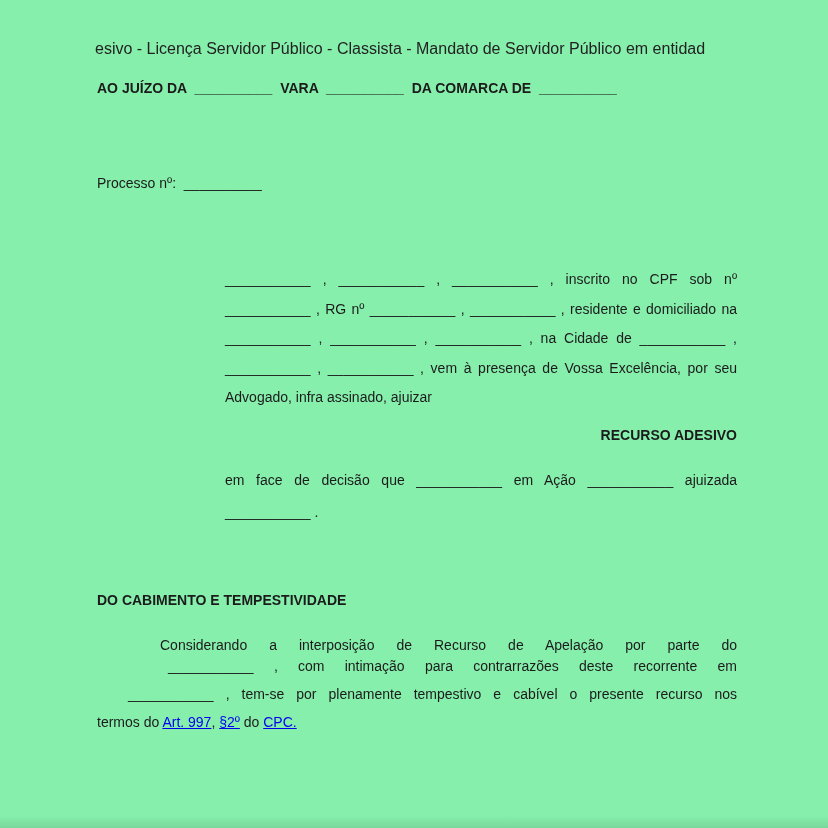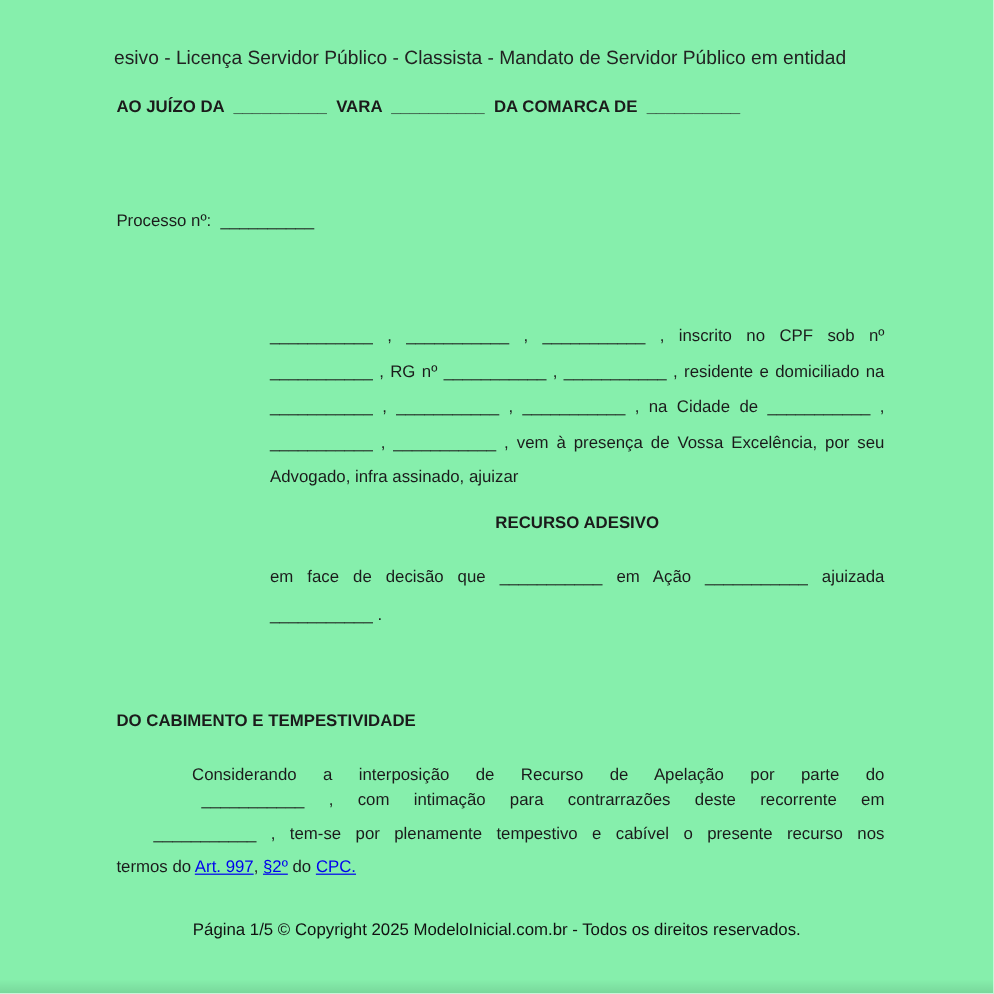--- a/index.html
+++ b/index.html
@@ -62,21 +62,21 @@
   }
   .lline {
     text-align: left;
     text-align-last: left;
   }
   .recourse-title {
     position: absolute;
     left: 225px;
     top: 427px;
     width: 512px;
-    text-align: center;
+    text-align: right;
     font-weight: bold;
     font-size: 14px;
   }
   .section-heading {
     position: absolute;
     left: 97px;
     top: 592px;
     width: 640px;
     font-weight: bold;
     font-size: 14px;
@@ -147,17 +147,16 @@
 
   <div class="cabimento">
     <div class="cab-line cab-l1 jline">Considerando a interposição de Recurso de Apelação por parte do</div>
     <div class="cab-line cab-l2 jline">___________ , com intimação para contrarrazões deste recorrente em</div>
     <div class="cab-line cab-l3 jline">___________ , tem-se por plenamente tempestivo e cabível o presente recurso nos</div>
     <div class="cab-line cab-l4 lline">
       <span>termos do </span><span class="doc-link">Art. 997</span><span>, </span><span class="doc-link">§2º</span><span> do </span><span class="doc-link">CPC.</span>
     </div>
   </div>
 
-  <div class="footer">Página 1/5 © Copyright 2025 ModeloInicial.com.br - Todos os direitos reservados.</div>
 
   <div class="bottom-shadow"></div>
 
 </div>
 
 </body></html>

